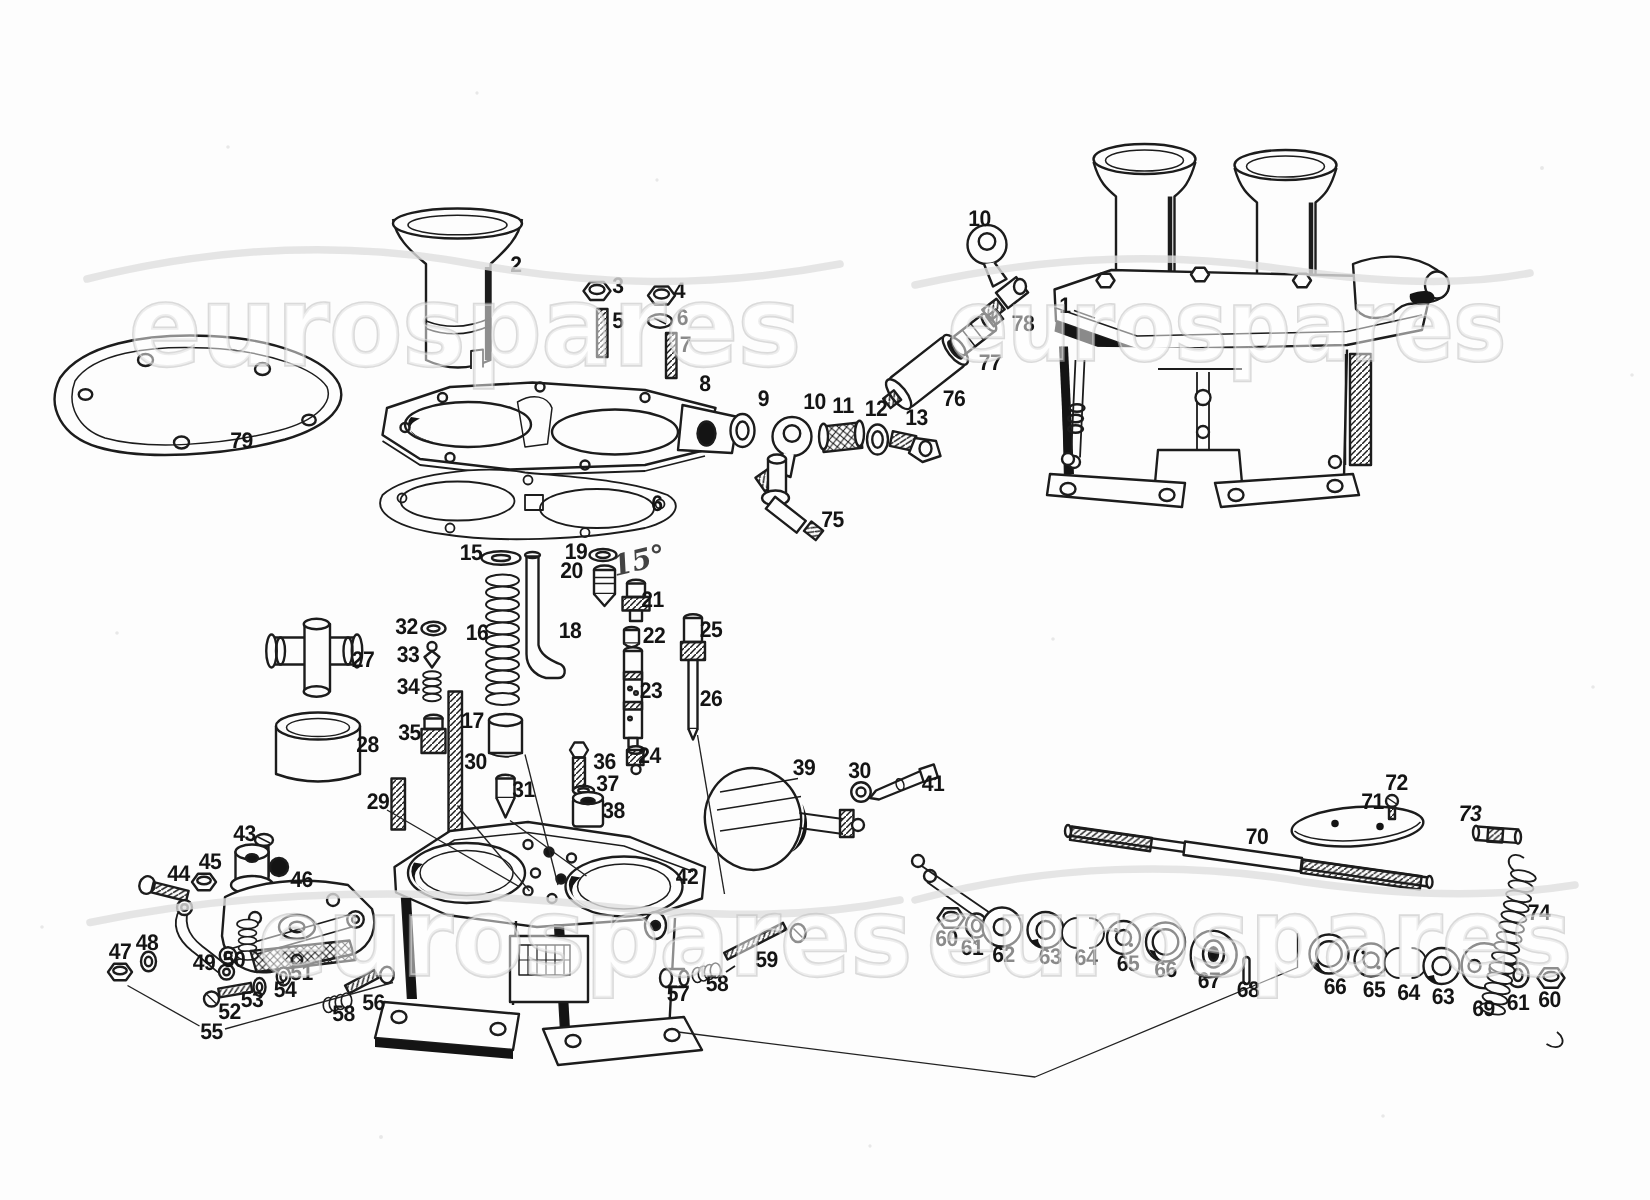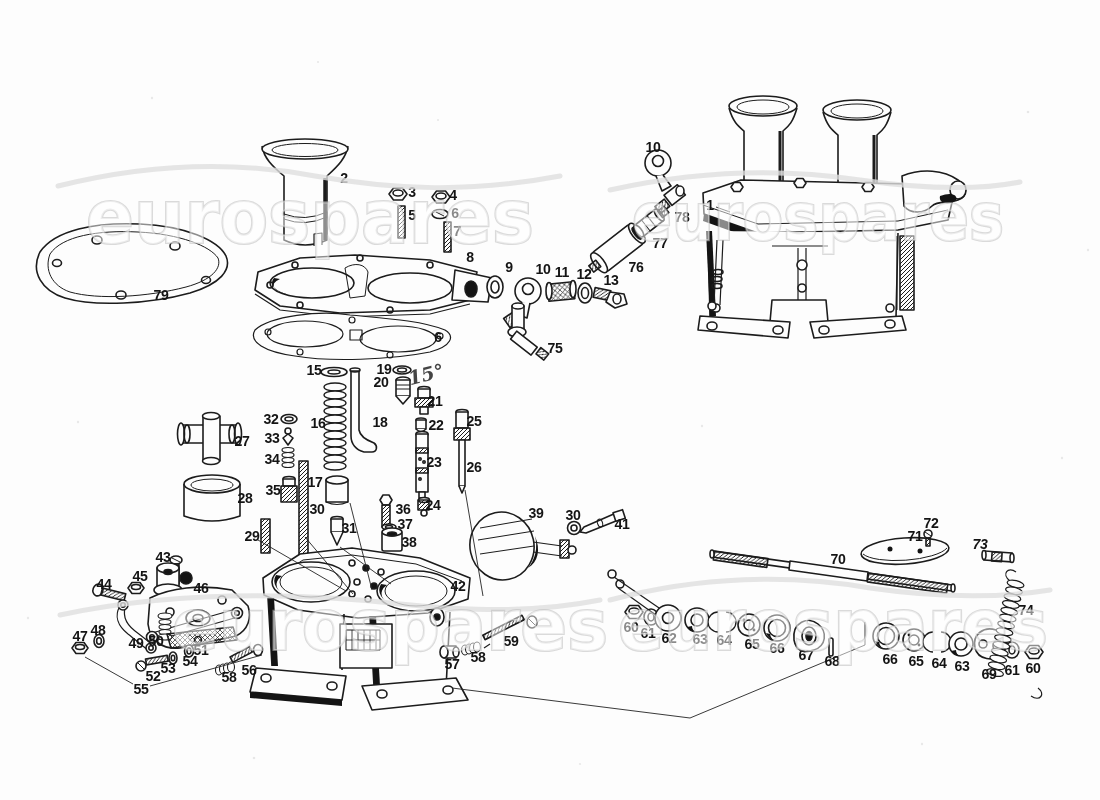--- a/index.html
+++ b/index.html
@@ -670,21 +670,21 @@
       <span class="plabel" style="left: 272px; top: 458px;">34</span>
       <span class="plabel" style="left: 273px; top: 489px;">35</span>
       <span class="plabel" style="left: 403px; top: 508px;">36</span>
       <span class="plabel" style="left: 405px; top: 523px;">37</span>
       <span class="plabel" style="left: 409px; top: 541px;">38</span>
       <span class="plabel" style="left: 536px; top: 512px;">39</span>
       <span class="plabel" style="left: 573px; top: 514px;">30</span>
       <span class="plabel" style="left: 622px; top: 523px;">41</span>
       <span class="plabel" style="left: 458px; top: 585px;">42</span>
       <span class="plabel" style="left: 163px; top: 556px;">43</span>
-      <span class="plabel" style="left: 104px; top: 583px;">44</span>
+      <span class="plabel" style="left: 119px; top: 583px;">44</span>
       <span class="plabel" style="left: 140px; top: 575px;">45</span>
       <span class="plabel" style="left: 201px; top: 587px;">46</span>
       <span class="plabel" style="left: 80px; top: 635px;">47</span>
       <span class="plabel" style="left: 98px; top: 629px; text-align: center;">48</span>
       <span class="plabel" style="left: 136px; top: 642px;">49</span>
       <span class="plabel" style="left: 156px; top: 640px;">50</span>
       <span class="plabel" style="left: 201px; top: 649px;">51</span>
       <span class="plabel" style="left: 153px; top: 675px;">52</span>
       <span class="plabel" style="left: 168px; top: 667px;">53</span>
       <span class="plabel" style="left: 190px; top: 660px;">54</span>

